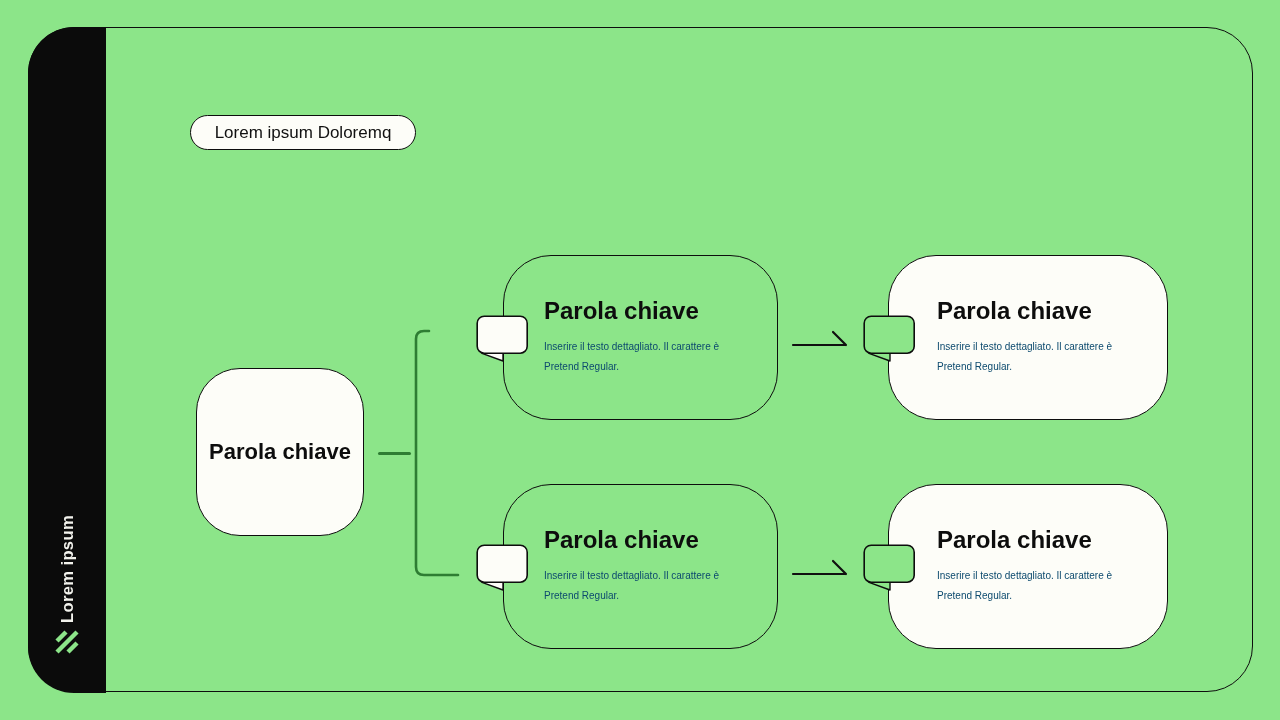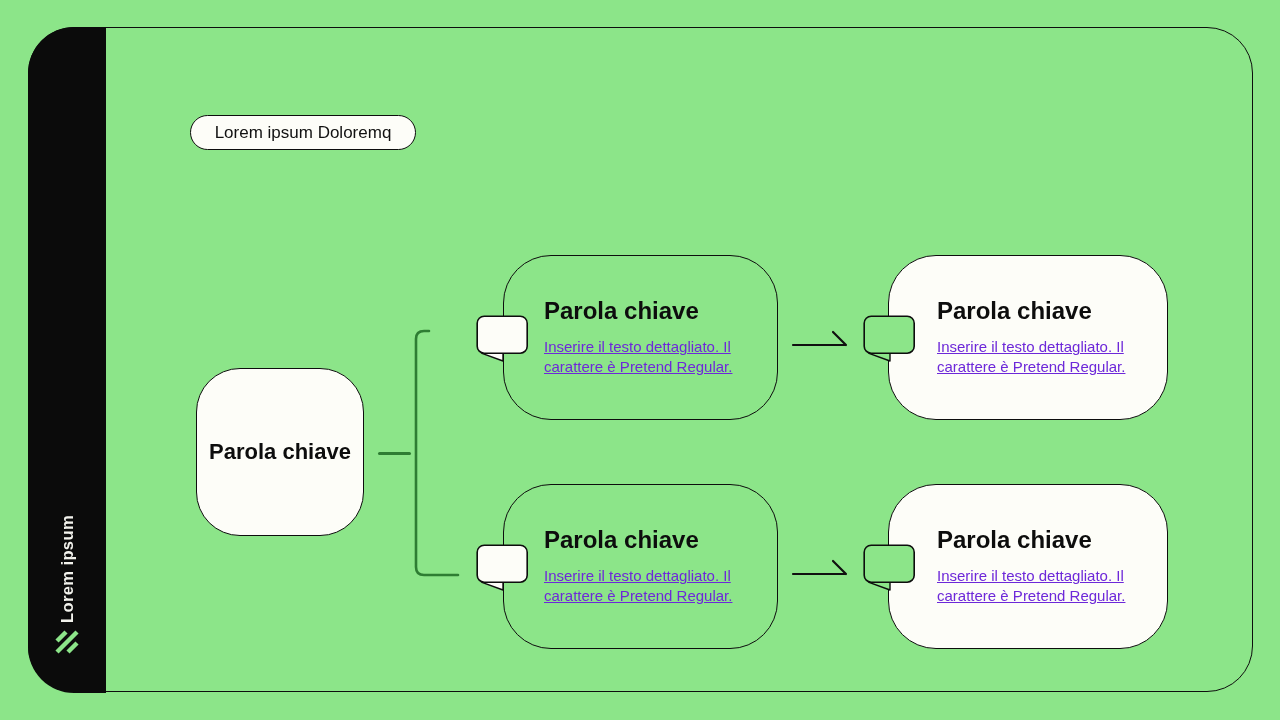--- a/index.html
+++ b/index.html
@@ -34,21 +34,21 @@
 
   .bracket{position:absolute;left:407px;top:323px;}
   .arrow-top{position:absolute;left:791px;top:329px;}
   .arrow-bottom{position:absolute;left:791px;top:558px;}
 
   .card{position:absolute;width:275px;height:165px;box-sizing:border-box;
         border:1.7px solid #0d0d0d;border-radius:48px;padding:42px 20px 0 40px;}
   .card.outline{background:transparent;}
   .card.solid{background:#fdfdf8;width:280px;padding-left:48px;}
   .card-title{font-size:24px;font-weight:700;color:#0d0d0d;line-height:1.1;}
-  .card-body{margin-top:13px;font-size:15px;line-height:20px;color:#6d28d9;max-width:212px;text-decoration:underline;}
+  .card-body{margin-top:13px;font-size:10px;line-height:20px;color:#0c4a6e;max-width:212px;}
   .card.outline.row-top{left:503px;top:255px;}
   .card.outline.row-bottom{left:503px;top:484px;}
   .card.solid.row-top{left:888px;top:255px;}
   .card.solid.row-bottom{left:888px;top:484px;}
 
   .tab{position:absolute;}
   .tab.t1{left:476px;top:315px;}
   .tab.t2{left:476px;top:544px;}
   .tab.t3{left:863px;top:315px;}
   .tab.t4{left:863px;top:544px;}

